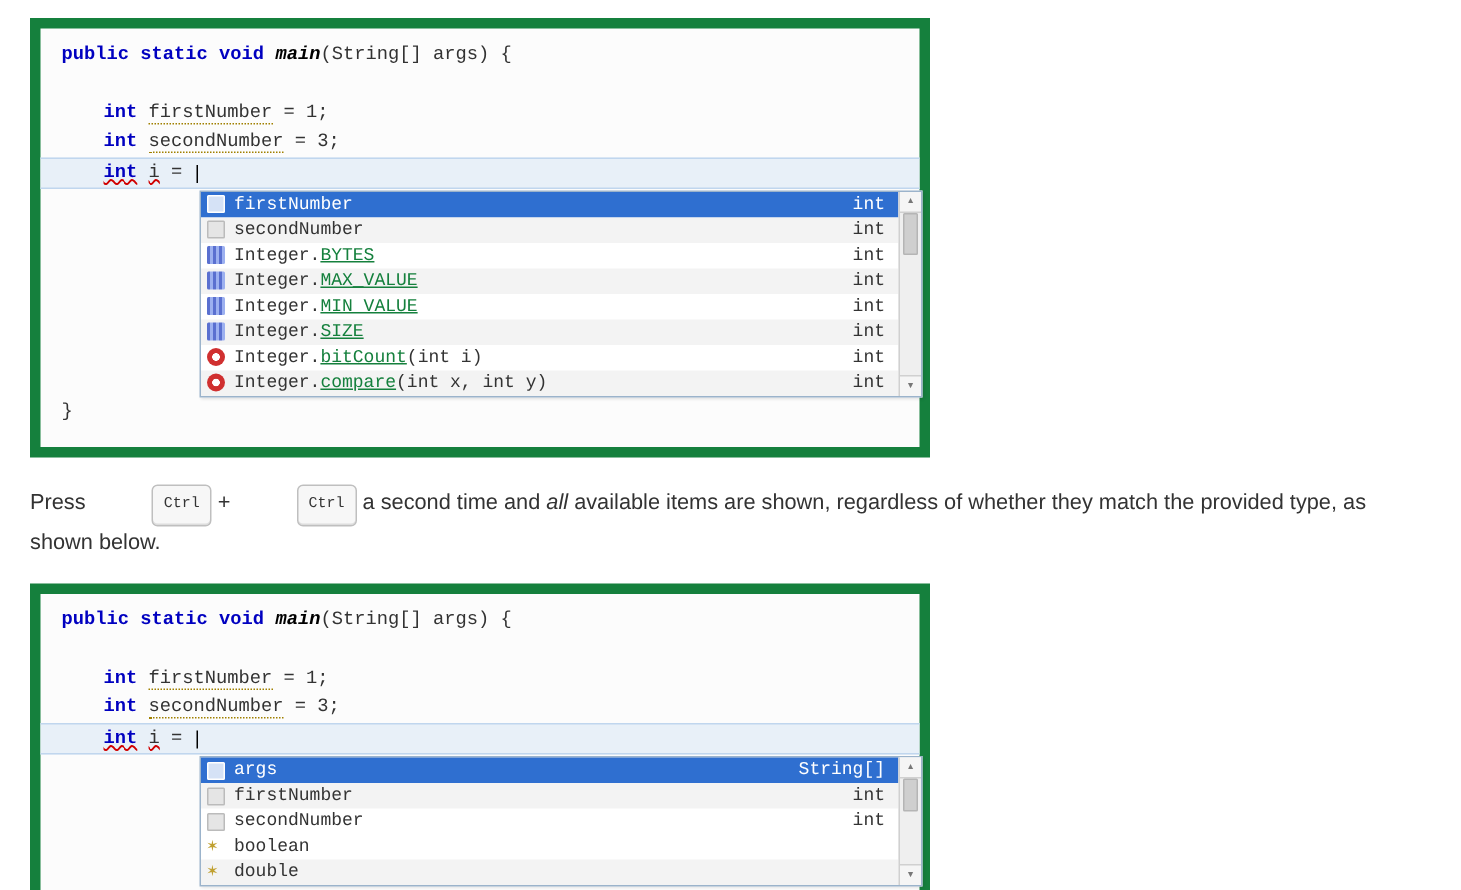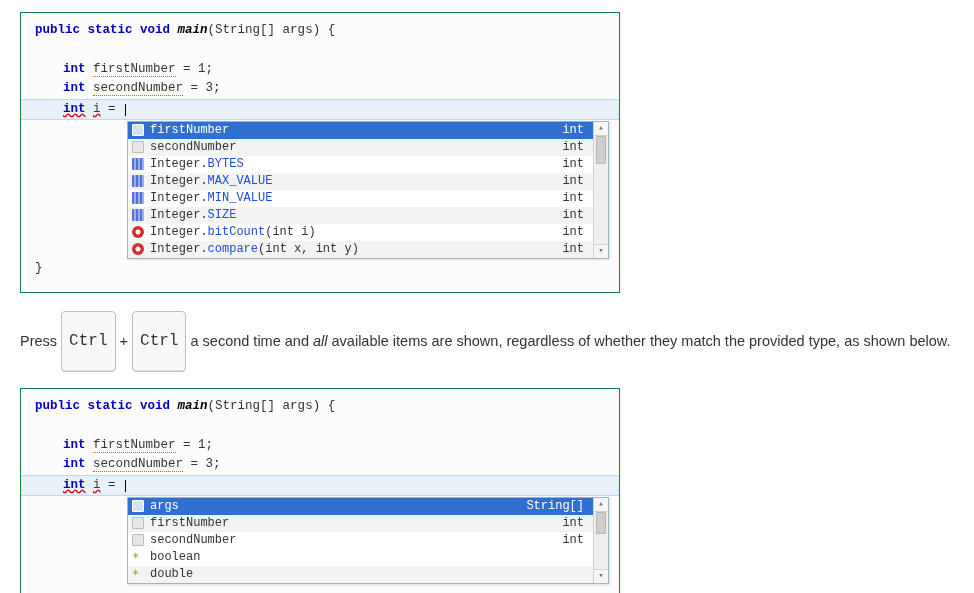--- a/index.html
+++ b/index.html
@@ -6,21 +6,21 @@
   body {
     margin: 0;
     padding: 12px 20px;
     font-family: Arial, Helvetica, sans-serif;
     font-size: 14px;
     color: #333;
     background: #fff;
     width: 974px;
   }
   .code-box {
-    border: 1px solid #15803d;
+    border: 7px solid #15803d;
     background: #fcfcfc;
     padding: 8px 14px 14px 14px;
     font-family: "Courier New", monospace;
     font-size: 12.5px;
     line-height: 1.55;
     width: 600px;
     position: relative;
   }
   .kw { color: #0000c0; font-weight: bold; }
   .mname { color: #000; font-weight: bold; font-style: italic; }
@@ -60,21 +60,21 @@
     display: flex;
     align-items: center;
     padding: 1px 6px 1px 4px;
     gap: 6px;
     height: 17px;
   }
   .popup-row.selected { background: #2f6fd0; color: #fff; }
   .popup-row.alt { background: #f3f3f3; }
   .p-label { flex: 1; font-family: "Courier New", monospace; font-size: 12px; white-space: nowrap; overflow: hidden; }
   .p-type  { font-family: "Courier New", monospace; font-size: 12px; padding-right: 3px; }
-  .p-label .member { color: #1d4ed8; }
+  .p-label .member { color: #15803d; text-decoration: underline; }
   .p-label .param  { color: #6a3535; }
   .icon { width: 12px; height: 12px; flex-shrink: 0; display: inline-block; }
   .ic-field { background: #e5e5e5; border: 1px solid #bbb; border-radius: 1px; }
   .ic-field.sel { background: #ffffffcc; border-color: #fff; }
   .ic-const {
     background: repeating-linear-gradient(90deg,#5a70d0 0 2px,#9cb0f0 2px 4px);
     border-radius: 1px;
   }
   .ic-method { background: radial-gradient(circle at 50% 50%, #fff 28%, #d03030 32%); border-radius: 50%; }
   .ic-type { position: relative; }
@@ -100,27 +100,28 @@
   }
   .sc-btn.bot { border-bottom: none; border-top: 1px solid #d0d0d0; position: absolute; bottom: 0; width: 100%; }
   .sc-thumb {
     position: absolute; left: 2px; right: 2px;
     background: #cfcfcf; border: 1px solid #b5b5b5; border-radius: 1px;
   }
   .prose { font-size: 14.5px; color: #333; line-height: 1.55; margin: 18px 0 16px 0; }
   .kbd {
     display: inline-block;
     font-family: "Courier New", monospace;
-    font-size: 16px;
-    padding: 17px 7px;
+    font-size: 10px;
+    padding: 5px 7px;
     border: 1px solid #bfbfbf;
     border-radius: 4px;
     background: #f7f7f7;
     box-shadow: inset 0 -1px 0 #ddd;
     vertical-align: 1px;
+    margin-left: 40px;
   }
   em.i { }
   .indent1 { padding-left: 28px; display: inline-block; }
 </style>
 </head>
 <body>
 
 <div class="code-box">
   <div>
     <span class="kw">public</span>

